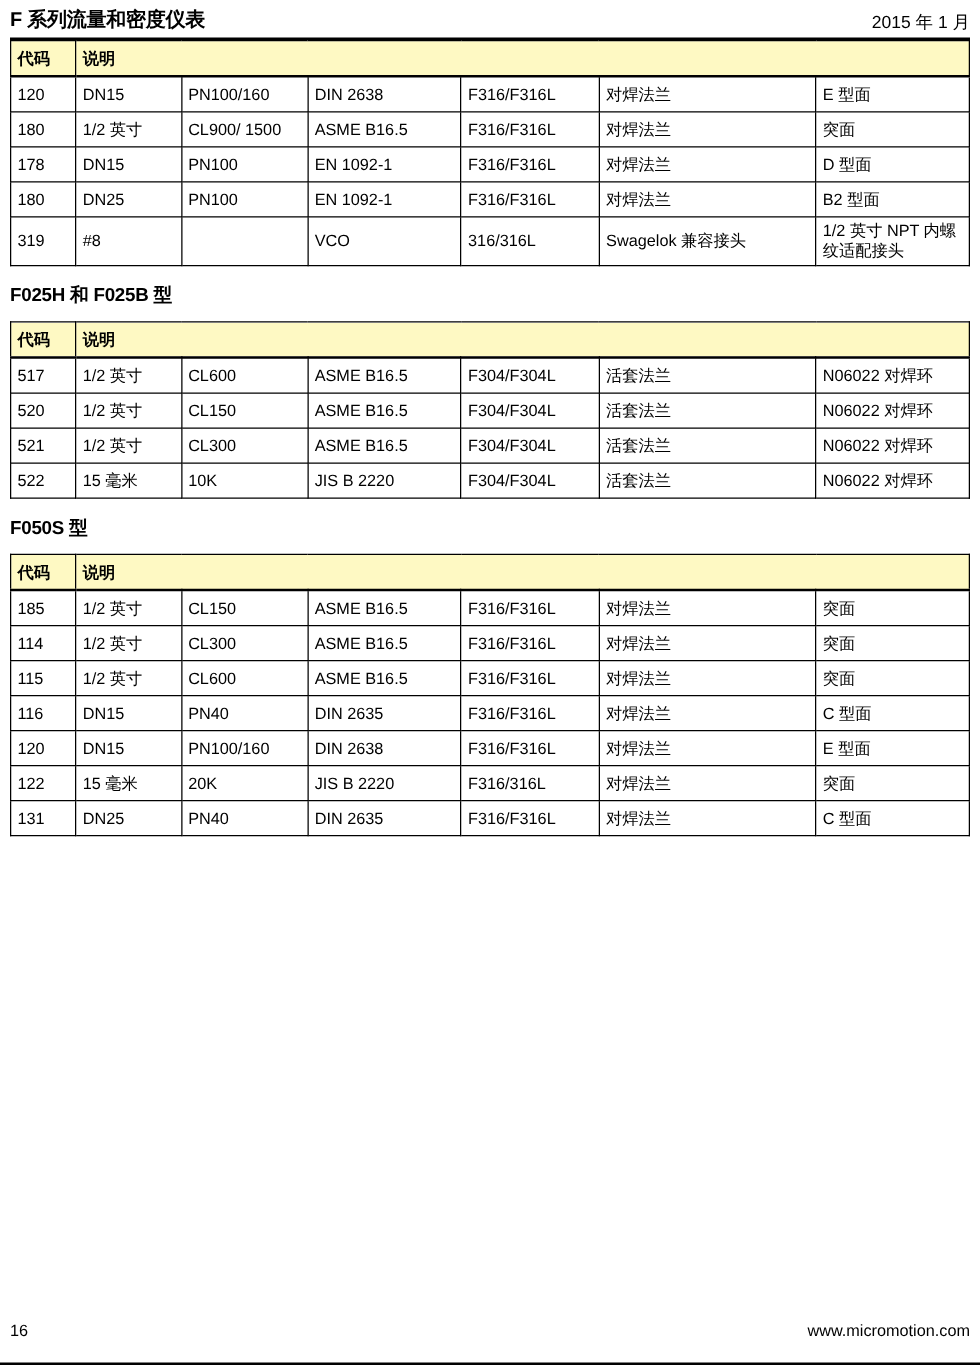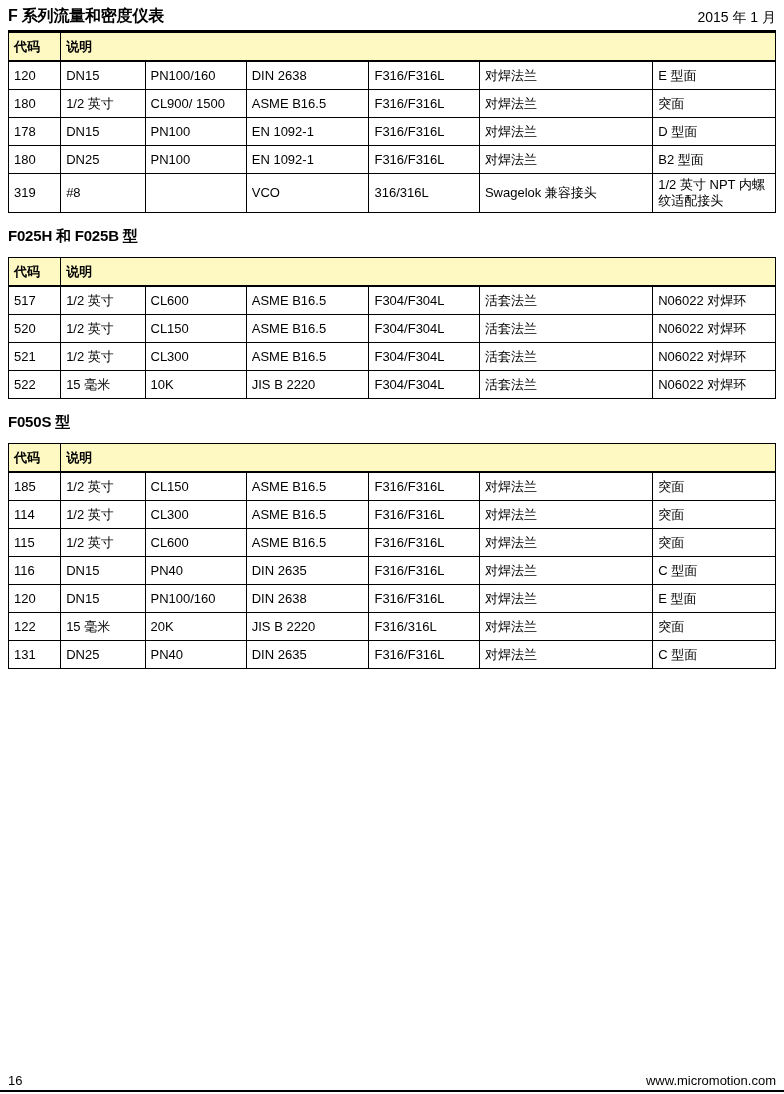--- a/index.html
+++ b/index.html
@@ -46,21 +46,21 @@
     overflow:hidden;
     word-break:break-word;
   }
   table.spec-table thead th{
     background:#fef9c3;
     font-weight:bold;
     border-bottom:2px solid #000;
   }
   .doc-footer{
     position:absolute;
-    left:8px;right:8px;bottom:6px;
+    left:8px;right:8px;bottom:22px;
     display:flex;
     justify-content:space-between;
     align-items:flex-end;
     font-size:13px;
   }
   .bottom-rule{
     position:absolute;
     left:0;right:0;bottom:2px;
     height:2px;
     background:#000;

